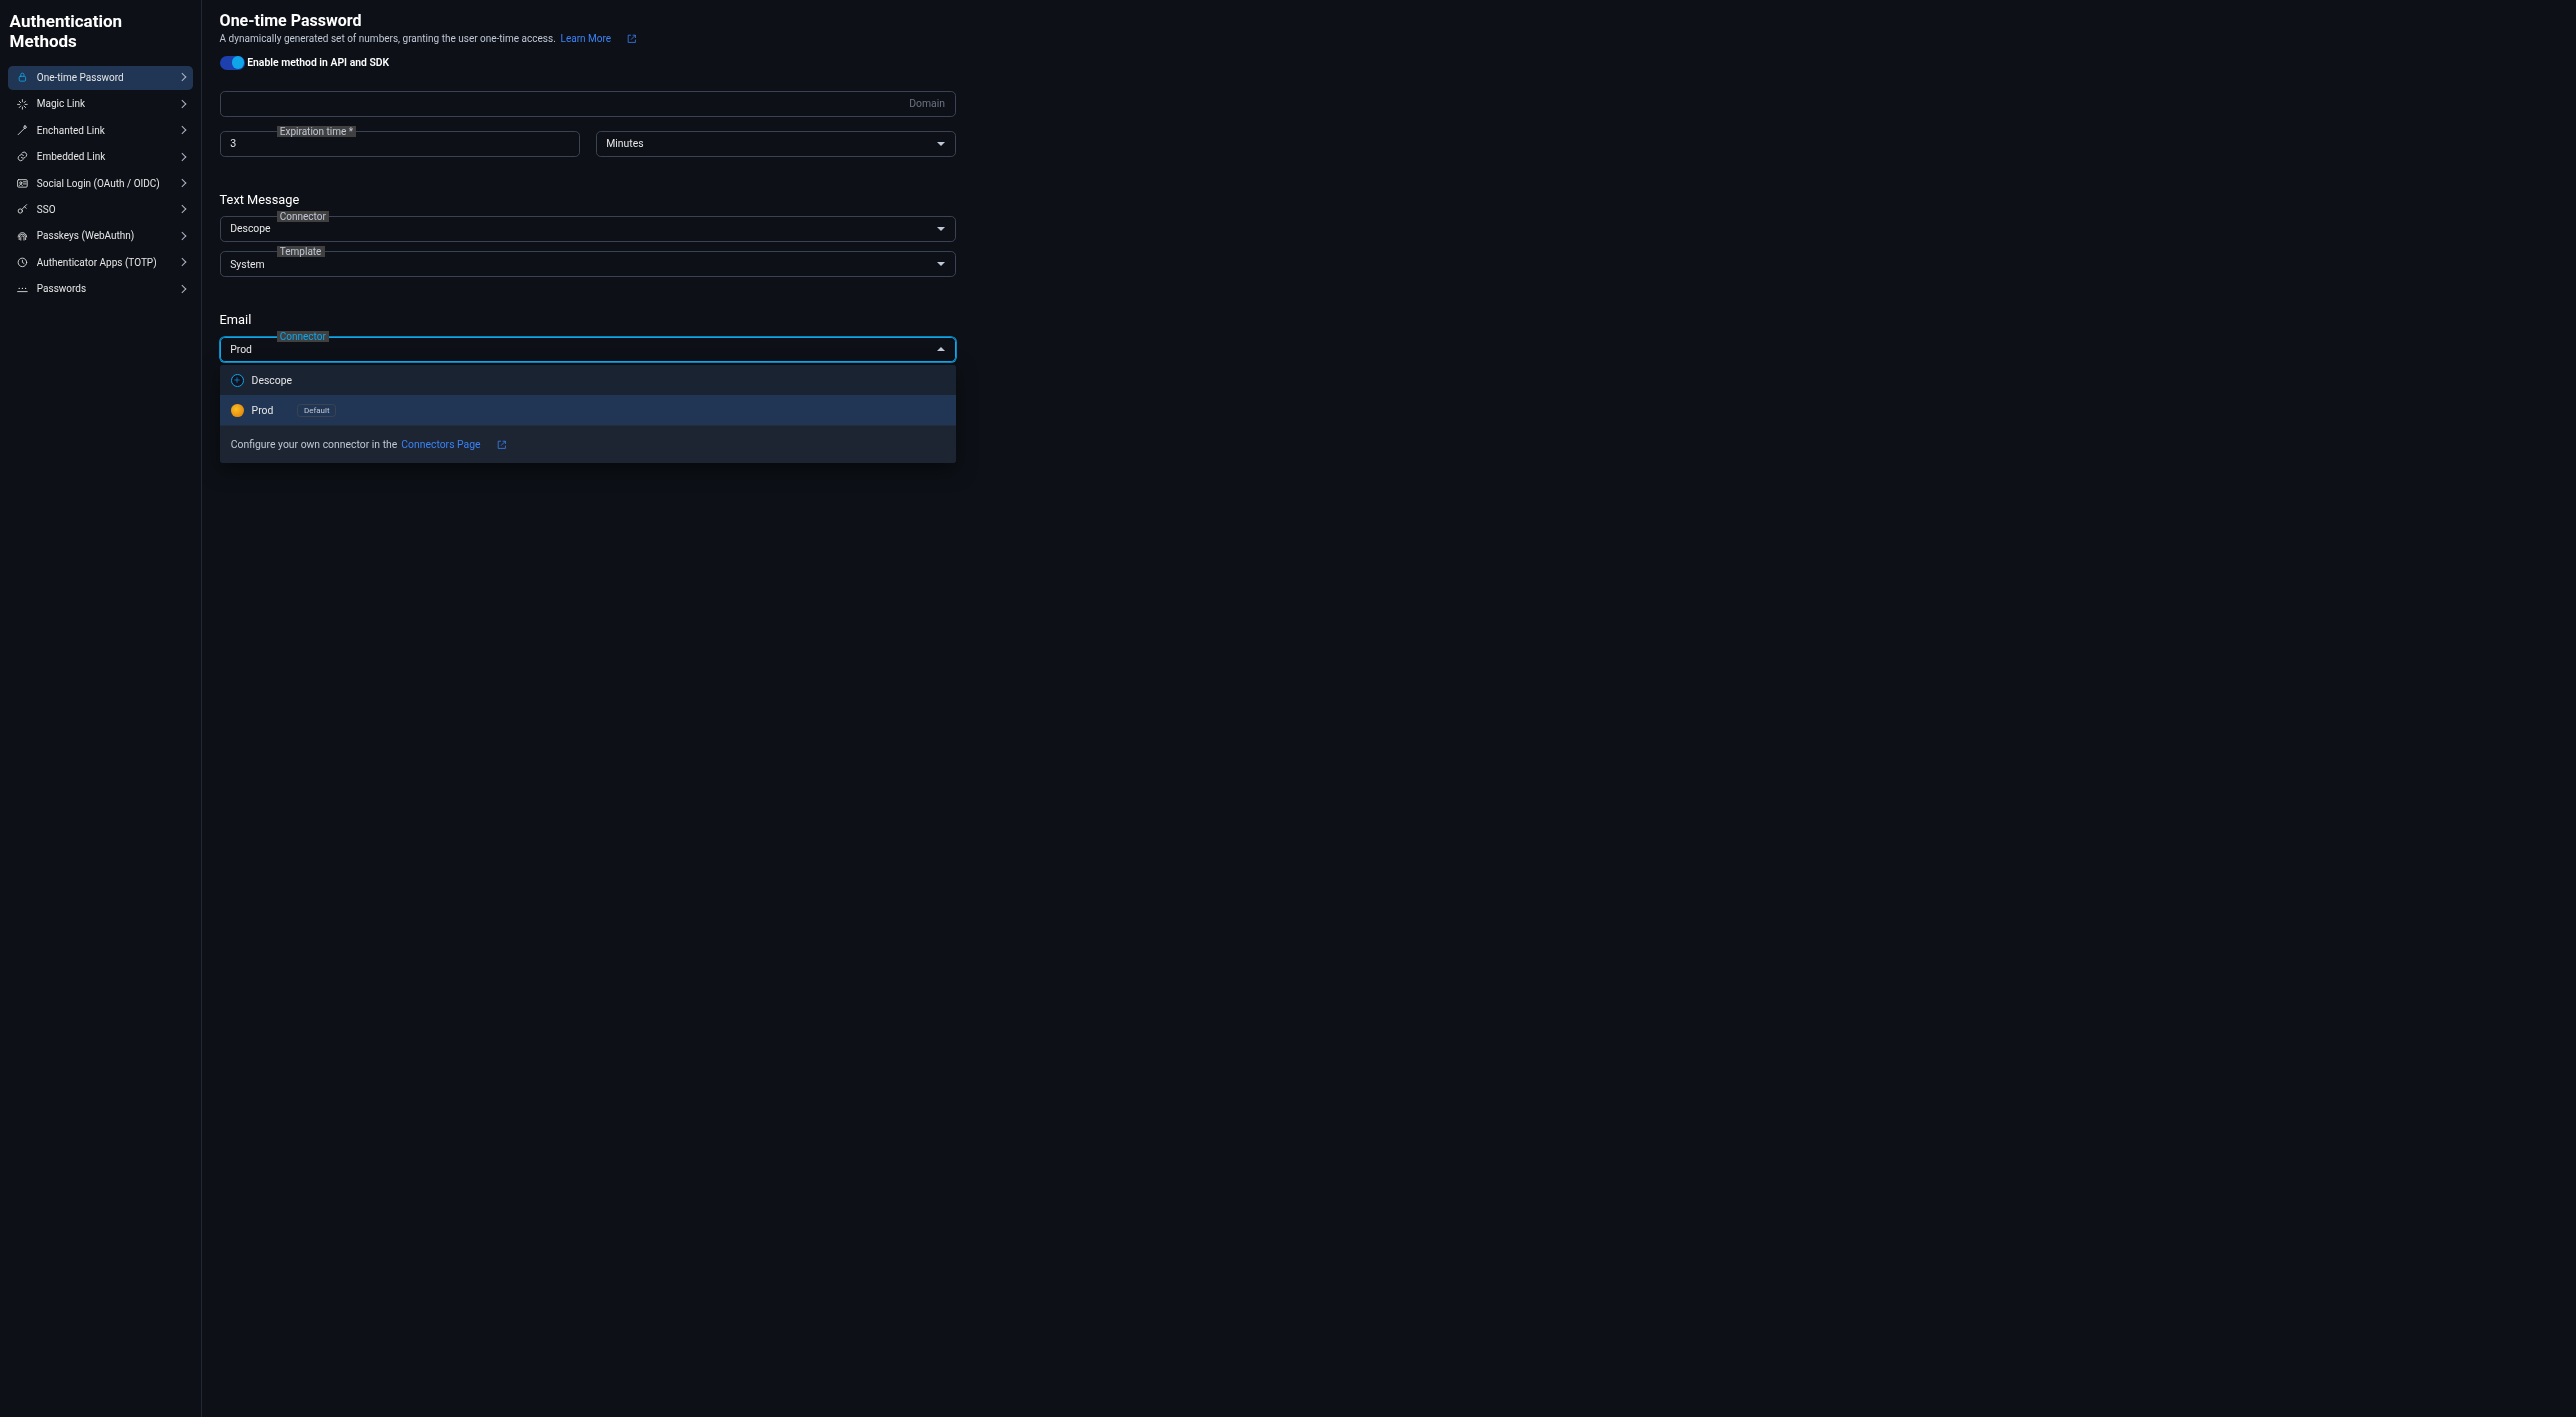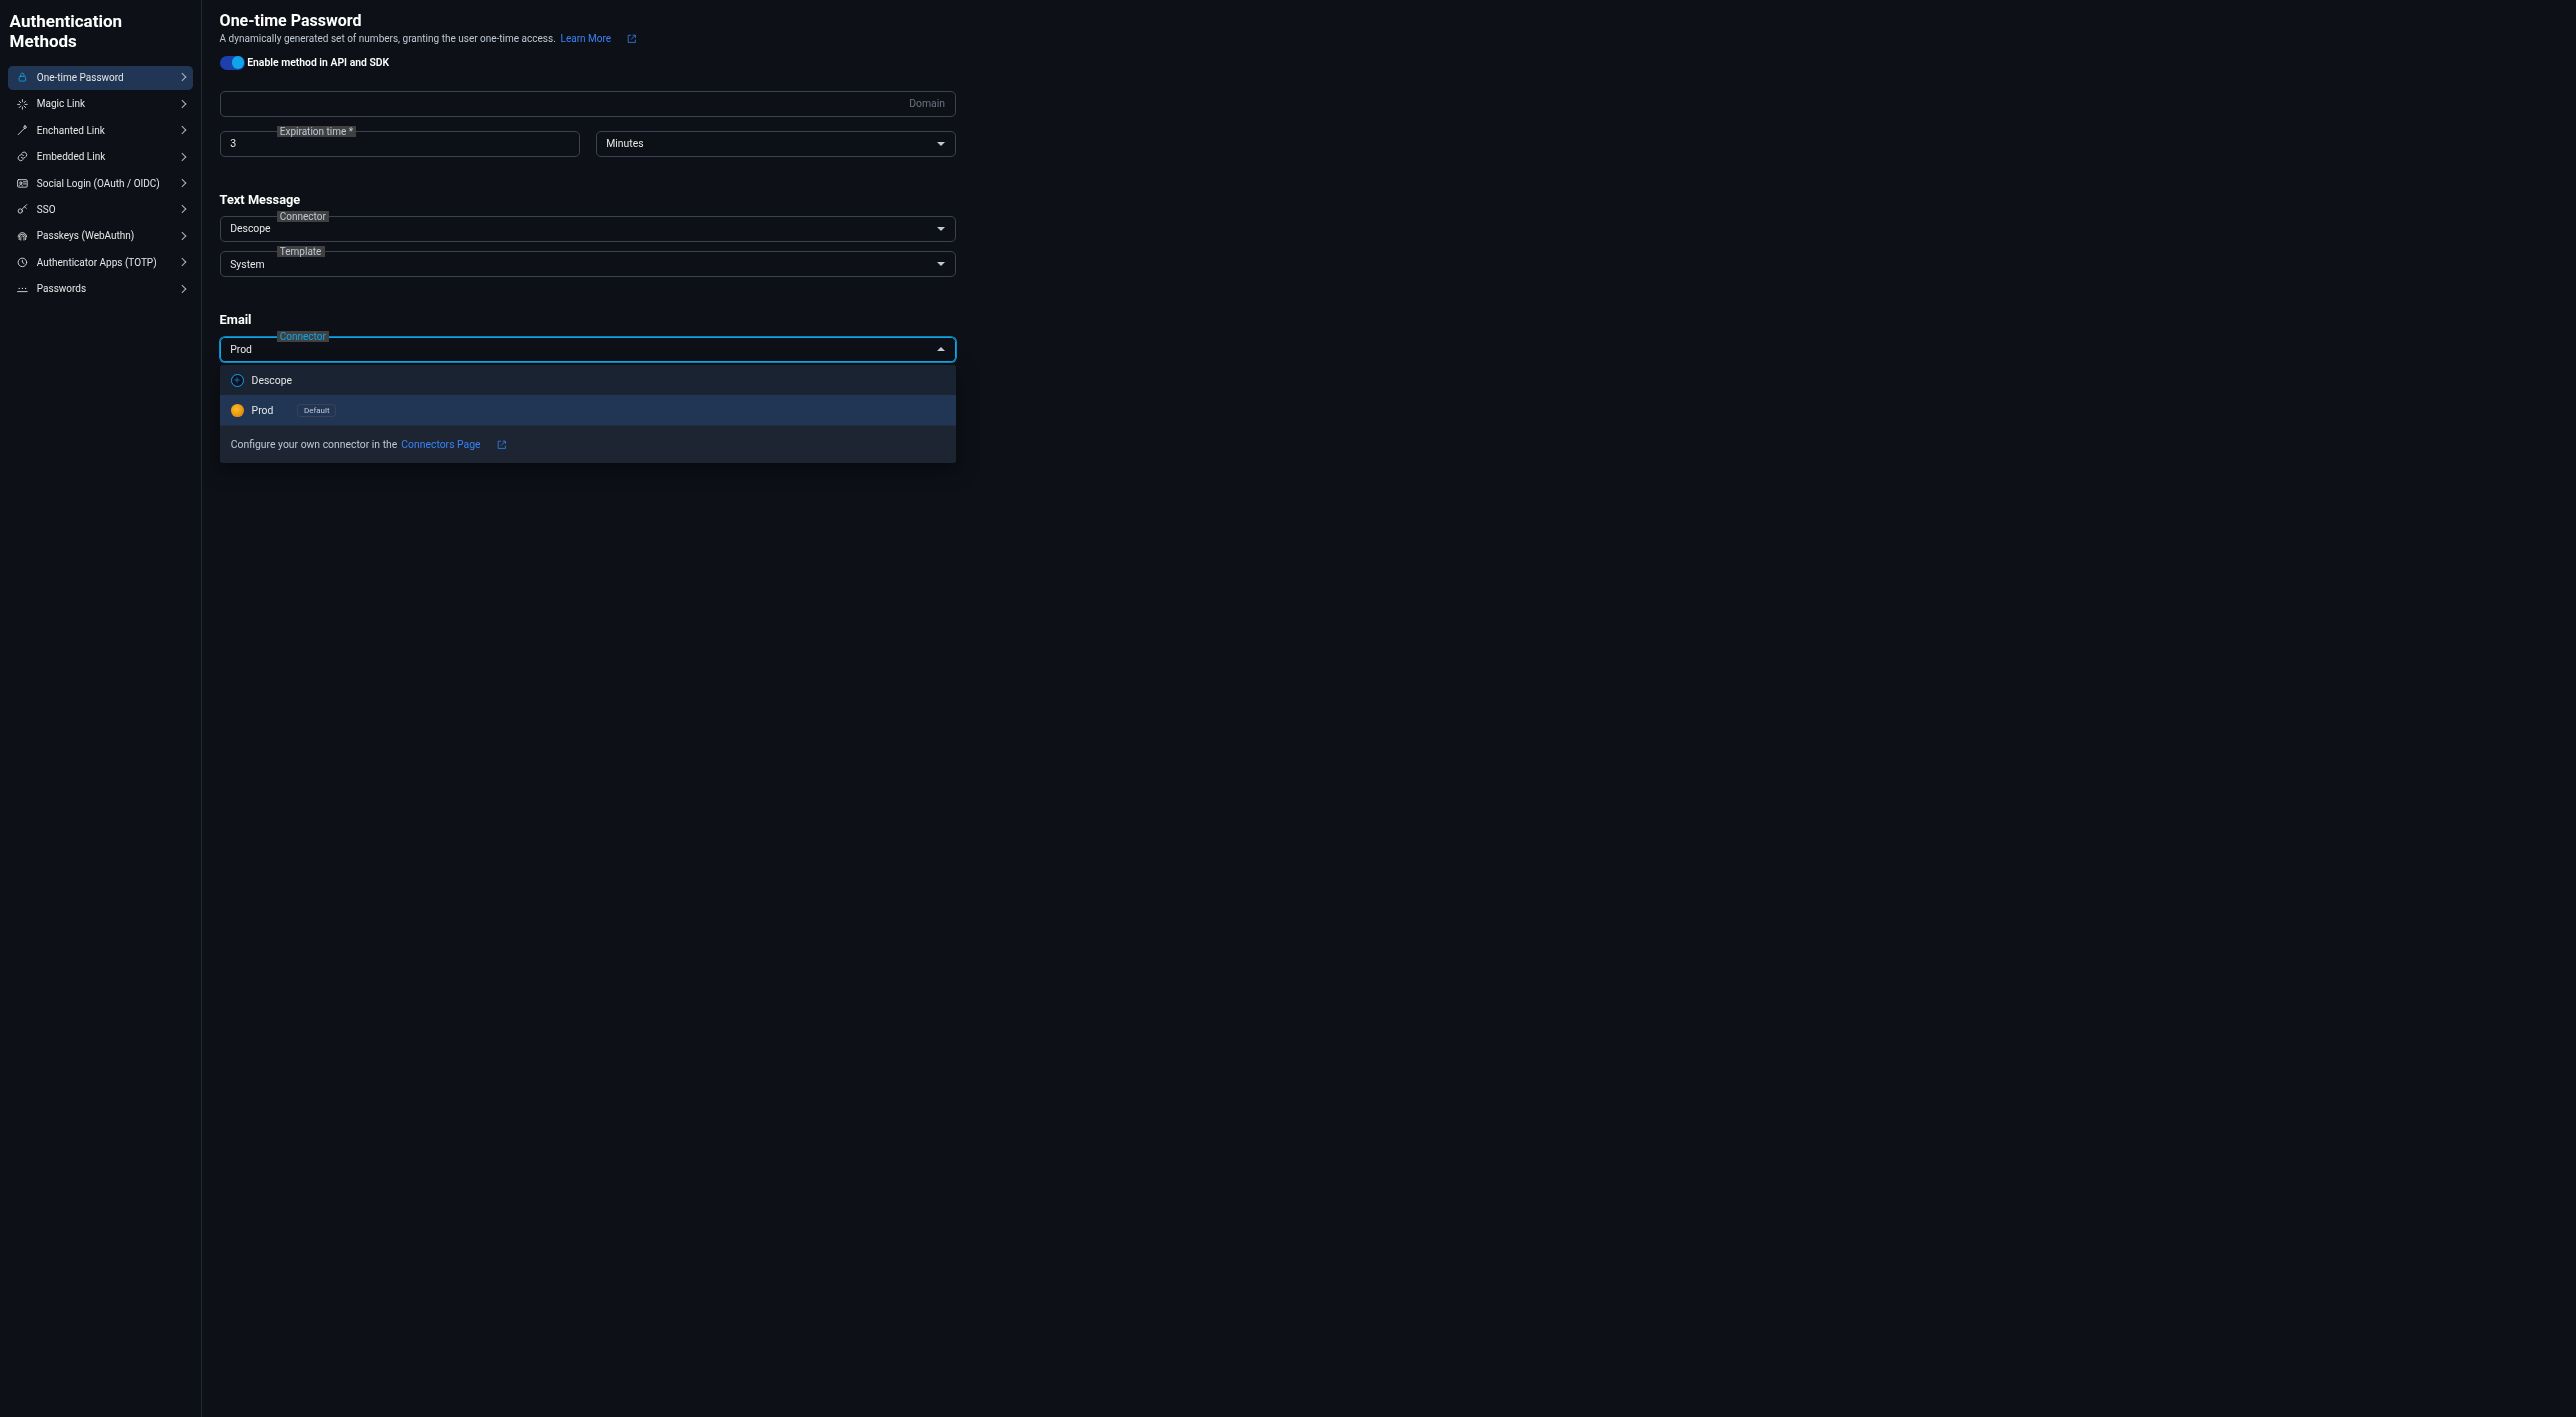--- a/index.html
+++ b/index.html
@@ -169,21 +169,21 @@
   .field .caret-up {
     width: 0; height: 0;
     border-left: 4px solid transparent;
     border-right: 4px solid transparent;
     border-bottom: 4px solid #bfc7d5;
     margin-left: auto;
   }
 
   .section-title {
     font-size: 12.8px;
-    font-weight: 700;
+    font-weight: 400;
     color: #ffffff;
     margin-bottom: 9.6px;
     margin-top: 35px;
   }
   .section-title:first-of-type { margin-top: 21px; }
 
   
   .dropdown-panel {
     width: 736px;
     background: #1c2531;

